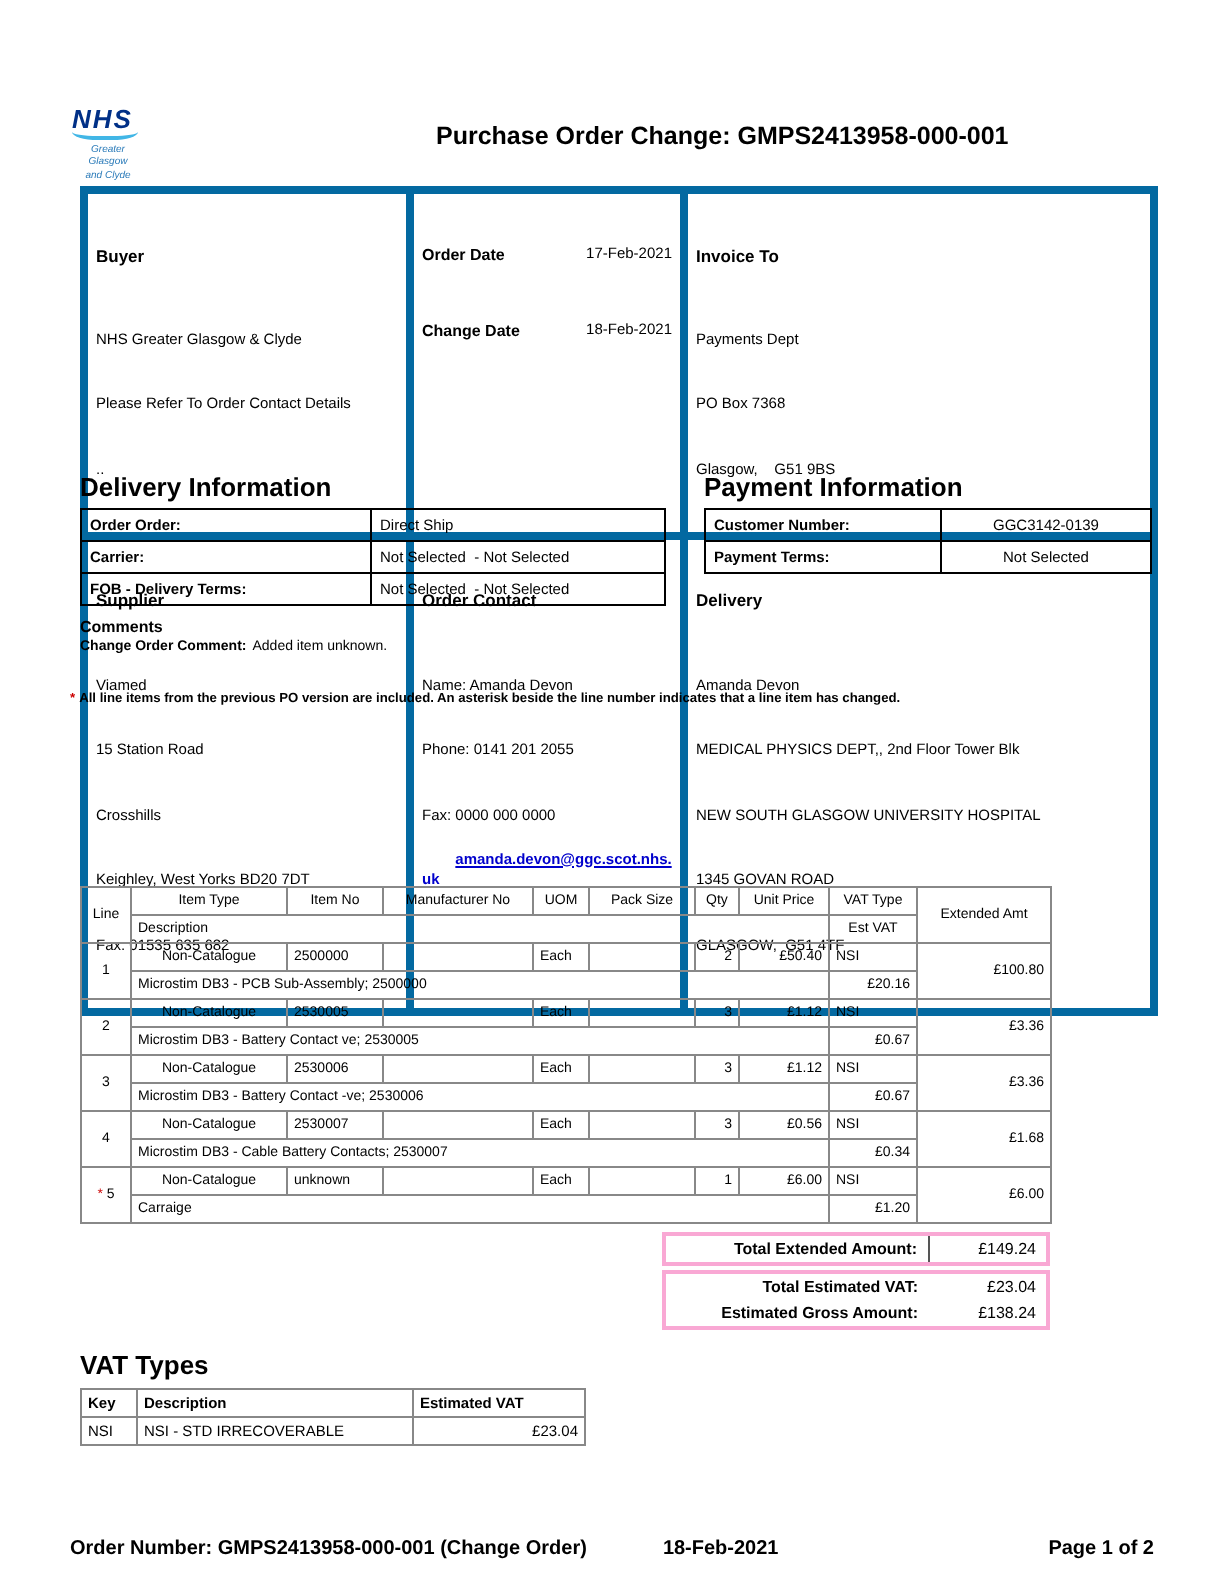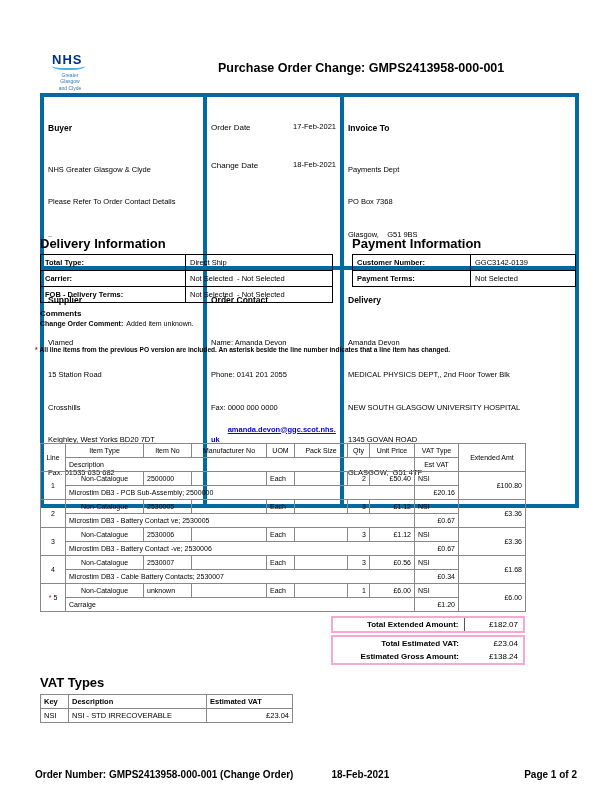--- a/index.html
+++ b/index.html
@@ -2,44 +2,44 @@
 <html><head>
 <meta charset="utf-8">
 <style>
   * { box-sizing: border-box; margin: 0; padding: 0; }
   html, body { background: #ffffff; }
   .page {
     position: relative; width: 612px; height: 792px; background: #fff;
     font-family: "Liberation Sans", sans-serif; color: #000; overflow: hidden;
   }
   
-  .logo { position: absolute; left: 52px; top: 53px; width: 70px; }
+  .logo { position: absolute; left: 36px; top: 53px; width: 70px; font-style: italic; }
   .nhs-word { color: #003087; font-weight: bold; font-size: 13px; letter-spacing: 1px; line-height: 1; }
   .swoosh { width: 33px; height: 4px; border-bottom: 2px solid #41b6e6; border-radius: 0 0 16px 16px / 0 0 5px 5px; }
   .org { font-size: 5px; color: #2b7bb9; margin-top: 2px; line-height: 1.25; text-align: center; width: 36px; }
   
   .title { position: absolute; left: 218px; top: 61px; font-size: 12.5px; font-weight: bold; white-space: nowrap; }
   
   .info-grid { position: absolute; left: 40px; top: 93px; width: 535px; border-collapse: collapse; table-layout: fixed; }
   .info-grid td { border: 4px solid #0369a1; vertical-align: top; padding: 3px 4px; font-size: 7.5px; line-height: 1.45; white-space: pre-wrap; }
   .info-grid tr.r1 td { height: 56px; }
   .info-grid tr.r2 td { height: 81px; }
   .cell-h { font-weight: bold; font-size: 8.5px; margin-bottom: 9px; }
   .date-row { display: flex; justify-content: space-between; margin-bottom: 5px; }
-  .date-row .lab { font-weight: normal; font-size: 8px; text-align: right; }
+  .date-row .lab { font-weight: bold; font-size: 8px; text-align: right; }
   .email { color: #0000cc; text-decoration: underline; word-break: break-all; font-weight: bold; cursor: pointer; }
   
   .sec-h { font-weight: bold; font-size: 13px; }
   
   .kv { border-collapse: collapse; table-layout: fixed; margin-top: 3px; }
   .kv td { border: 1px solid #000; font-size: 7.5px; padding: 3px 4px; white-space: pre-wrap; height: 16px; }
   .kv .lab { font-weight: bold; }
   .delivery-info { position: absolute; left: 40px; top: 236px; }
   .payment-info { position: absolute; left: 352px; top: 236px; }
-  .kv-pay .val { text-align: left; }
+  .kv-pay .val { text-align: center; }
   
   .comments { position: absolute; left: 40px; top: 309px; }
   .comments .sec-h { font-size: 8px; margin-bottom: 2px; }
   .comment-line { font-size: 7px; }
   .comment-line .lab { font-weight: bold; margin-right: 3px; }
   
   .note { position: absolute; left: 35px; top: 346px; font-size: 6.6px; font-weight: bold; width: 545px; }
   .red { color: #cc0000; }
   .note .red { margin-right: 2px; }
   
@@ -146,21 +146,21 @@
 
   <div class="delivery-info">
     <div class="sec-h">Delivery Information</div>
     <table class="kv kv-del">
       <colgroup>
           <col style="width:145px">
           <col style="width:147px">
         </colgroup>
       <tbody>
           <tr>
-        <td class="lab">Total Type:</td>
+        <td class="lab">Order Order:</td>
         <td>Direct Ship</td>
       </tr>
       <tr>
         <td class="lab">Carrier:</td>
         <td>Not Selected  - Not Selected</td>
       </tr>
       <tr>
         <td class="lab">FOB - Delivery Terms:</td>
         <td>Not Selected  - Not Selected</td>
       </tr>
@@ -317,21 +317,21 @@
         <td class="r">£1.20</td>
       </tr>
     </tbody>
   </table>
 
   <div class="totals">
     <table class="tot tot1">
       <tbody>
           <tr>
         <td class="lab">Total Extended Amount:</td>
-        <td class="val">£182.07</td>
+        <td class="val">£149.24</td>
       </tr>
     </tbody>
       </table>
     <table class="tot tot2">
       <tbody>
           <tr>
         <td class="lab">Total Estimated VAT:</td>
         <td class="val">£23.04</td>
       </tr>
       <tr>

